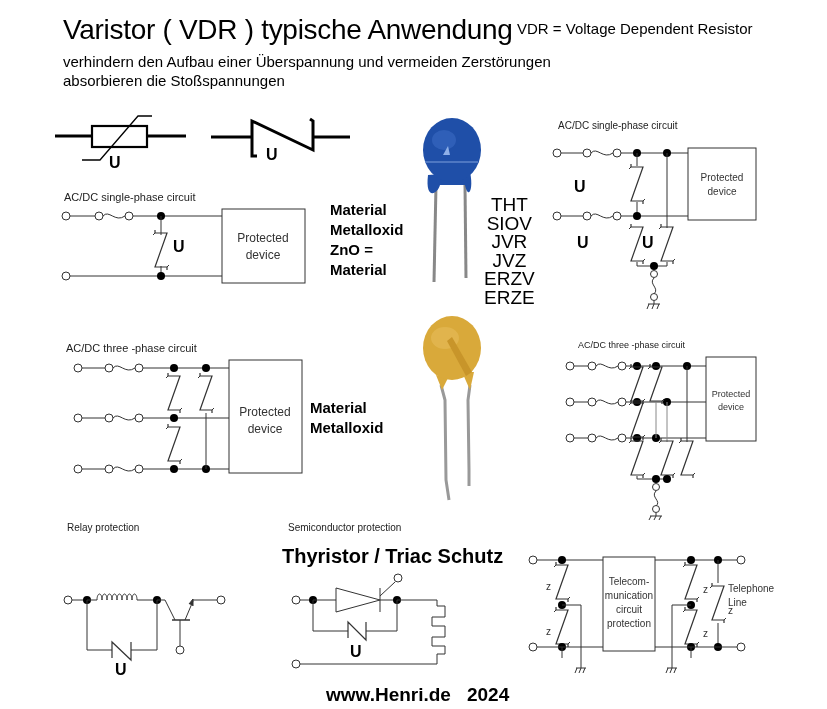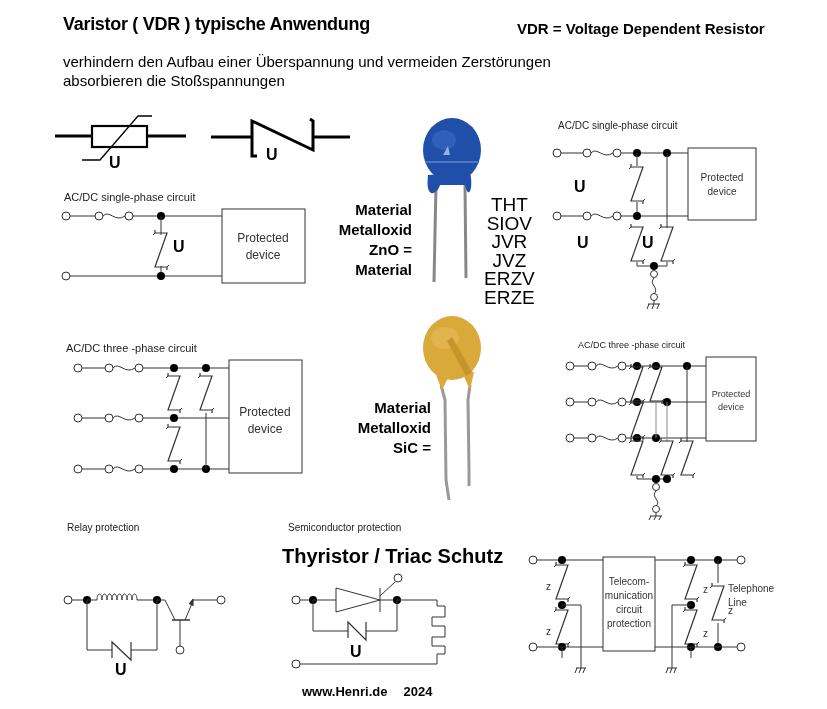--- a/index.html
+++ b/index.html
@@ -1,25 +1,25 @@
 <!DOCTYPE html>
 <html><head>
 <meta charset="utf-8">
 <style>
   html,body{margin:0;padding:0;background:#fff;}
   body{width:827px;height:709px;position:relative;overflow:hidden;font-family:"Liberation Sans",sans-serif;color:#000;}
   .abs{position:absolute;white-space:nowrap;}
-  .title{left:63px;top:14px;font-size:18px;font-weight:bold;letter-spacing:-0.3px;}
-  .subtitle{left:517px;top:20px;font-size:15px;font-weight:bold;}
+  .title{left:63px;top:14px;font-size:28px;font-weight:normal;letter-spacing:-0.3px;}
+  .subtitle{left:517px;top:20px;font-size:15px;}
   .intro{left:63px;top:52px;font-size:15px;line-height:19px;}
   .intro div{white-space:nowrap;}
-  .mat{font-size:15px;font-weight:bold;text-align:right;line-height:20px;}
+  .mat{font-size:15px;font-weight:bold;text-align:left;line-height:20px;}
   .types{font-size:19px;font-weight:normal;line-height:18.5px;text-align:center;}
   .heading2{font-size:20px;font-weight:bold;}
-  .footer{font-size:13px;font-weight:bold;}
+  .footer{font-size:19px;font-weight:bold;margin-left:24px;}
   .ulabel{font-size:16px;font-weight:bold;}
   svg{position:absolute;left:0;top:0;}
   svg text{font-family:"Liberation Sans",sans-serif;}
 </style>
 </head>
 <body>
 
 <div class="abs title">Varistor ( VDR ) typische Anwendung</div>
 <div class="abs subtitle">VDR = Voltage Dependent Resistor</div>
 <div class="abs intro">
@@ -314,20 +314,19 @@
   <div>THT</div>
   <div>SIOV</div>
   <div>JVR</div>
   <div>JVZ</div>
   <div>ERZV</div>
   <div>ERZE</div>
 </div>
 <div class="abs mat" style="left:310px;top:398px;width:121px;">
   <div>Material</div>
   <div>Metalloxid</div>
-  <div>SiC =</div>
 </div>
 
 <div class="abs heading2" style="left:282px;top:545px;">Thyristor / Triac Schutz</div>
 
 <div class="abs footer" style="left:302px;top:684px;">
   <span>www.Henri.de</span><span style="display:inline-block;width:16px"></span><span>2024</span>
 </div>
 
 </body></html>

